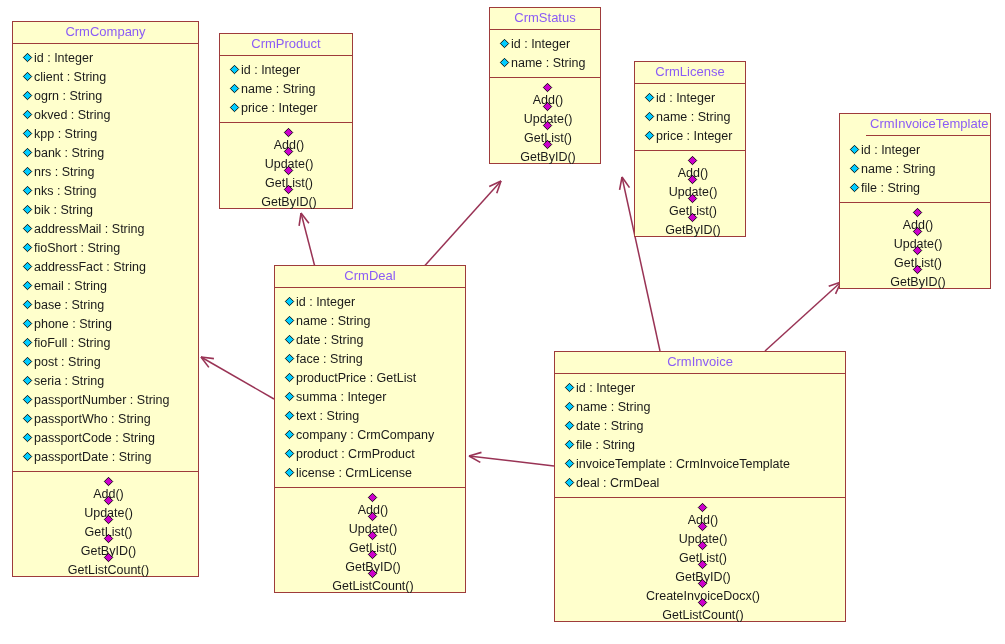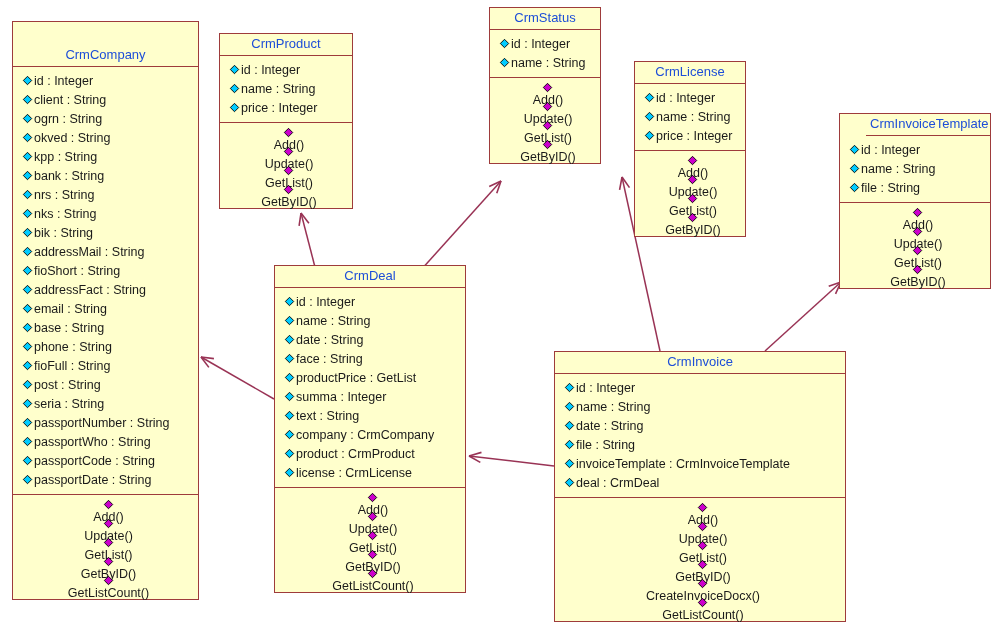--- a/index.html
+++ b/index.html
@@ -31,21 +31,21 @@
     position: absolute;
     box-sizing: border-box;
     background: #ffffcc;
     border: 1.5px solid #9e3b3b;
     display: flex;
     flex-direction: column;
   }
   .class-title {
     text-align: center;
     font-size: 13px;
-    color: #1d4ed8;
+    color: #8b5cf6;
     padding: 3px 4px 4px 4px;
     border-bottom: 1.5px solid #9e3b3b;
     line-height: 1.1;
     white-space: nowrap;
   }
   .compartment {
     padding: 4px 3px 5px 9px;
     box-sizing: border-box;
   }
   .attrs {
@@ -107,21 +107,21 @@
       </g>
       <g>
         <line x1="554" y1="466" x2="469" y2="456" stroke="#993355" stroke-width="1.5"></line>
         <line x1="469" y1="456" x2="481.48328130079113" y2="452.3712690971473" stroke="#993355" stroke-width="1.6"></line>
         <line x1="469" y1="456" x2="480.3002780523259" y2="462.4267967091018" stroke="#993355" stroke-width="1.6"></line>
       </g>
     </svg>
 
   <div id="classes-layer">
       <div class="uml-class" style="left: 12px; top: 21px; width: 187px; background: rgb(255, 255, 204); border-color: rgb(158, 59, 59);">
-        <div class="class-title" style="border-bottom-color: rgb(158, 59, 59); margin-top: 23px;">CrmCompany</div>
+        <div class="class-title" style="border-bottom-color: rgb(158, 59, 59);">CrmCompany</div>
         <div class="compartment attrs" style="border-bottom-color: rgb(158, 59, 59);">
           <div class="member">
             <span class="vis-icon">
               <svg width="11" height="11" viewBox="0 0 11 11">
                 <path d="M5.5 1.3 L9.7 5.5 L5.5 9.7 L1.3 5.5 Z" fill="#00ccff" stroke="#000000" stroke-width="0.9"></path>
               </svg>
             </span>
             <span class="member-text">id : Integer</span>
           </div>
           <div class="member">

